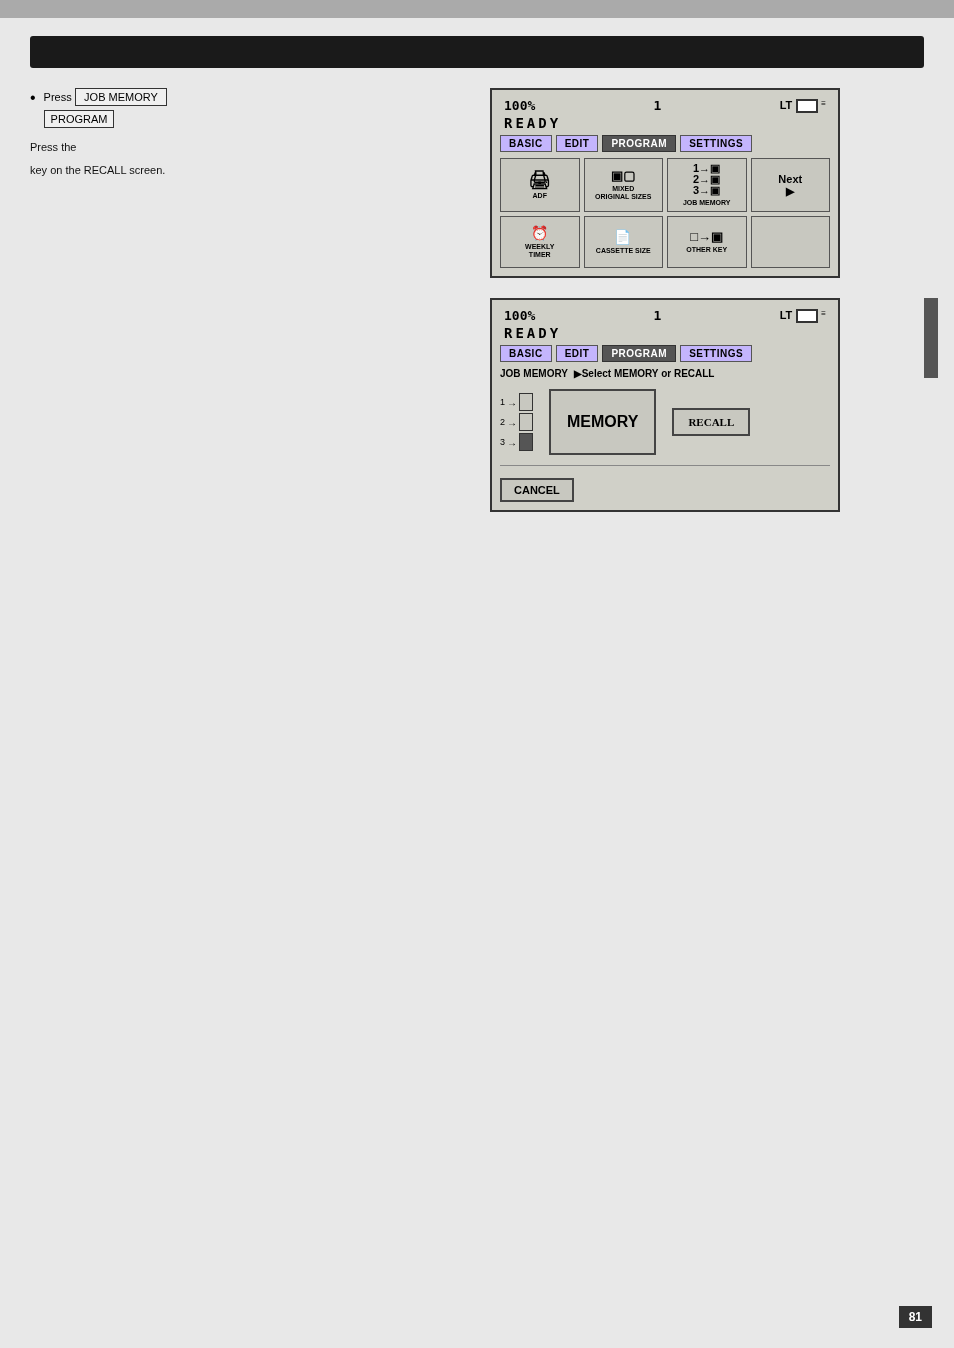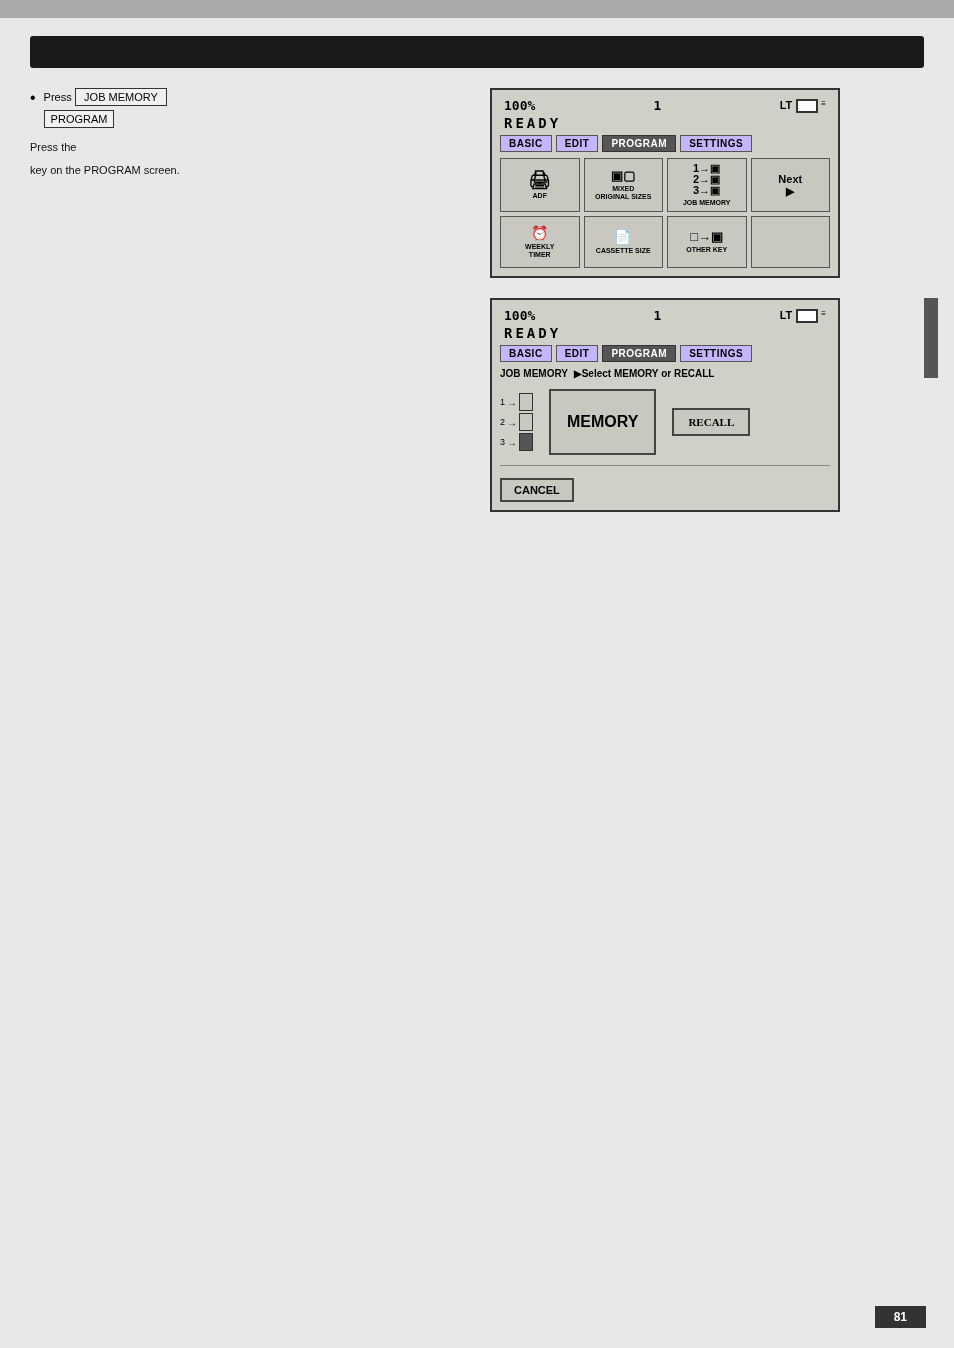--- a/index.html
+++ b/index.html
@@ -306,24 +306,24 @@
     .left-text-block2 {
       margin-top: 16px;
       font-size: 11px;
       line-height: 1.7;
       color: #111;
     }
 
     .bottom-page-num {
       position: absolute;
       bottom: 20px;
-      right: 28px;
+      right: 22px;
       background: #333;
       color: #fff;
-      padding: 4px 19px;
+      padding: 4px 10px;
       font-size: 12px;
       font-weight: bold;
     }
 
     
     .adf-icon {
       font-size: 18px;
     }
 
   </style>
@@ -347,21 +347,21 @@
         <br>
         <span class="small-box">PROGRAM</span>
       </div>
     </div>
 
     <div class="left-text-block">
       <div style="margin-bottom:4px;">
         Press the
       </div>
       <div style="margin-bottom:4px;">
-        key on the PROGRAM screen.
+        key on the RECALL screen.
       </div>
     </div>
 
 
   </div>
 
   <div class="right-panel">
 
     <div class="screen-box">
       <div class="screen-header">

